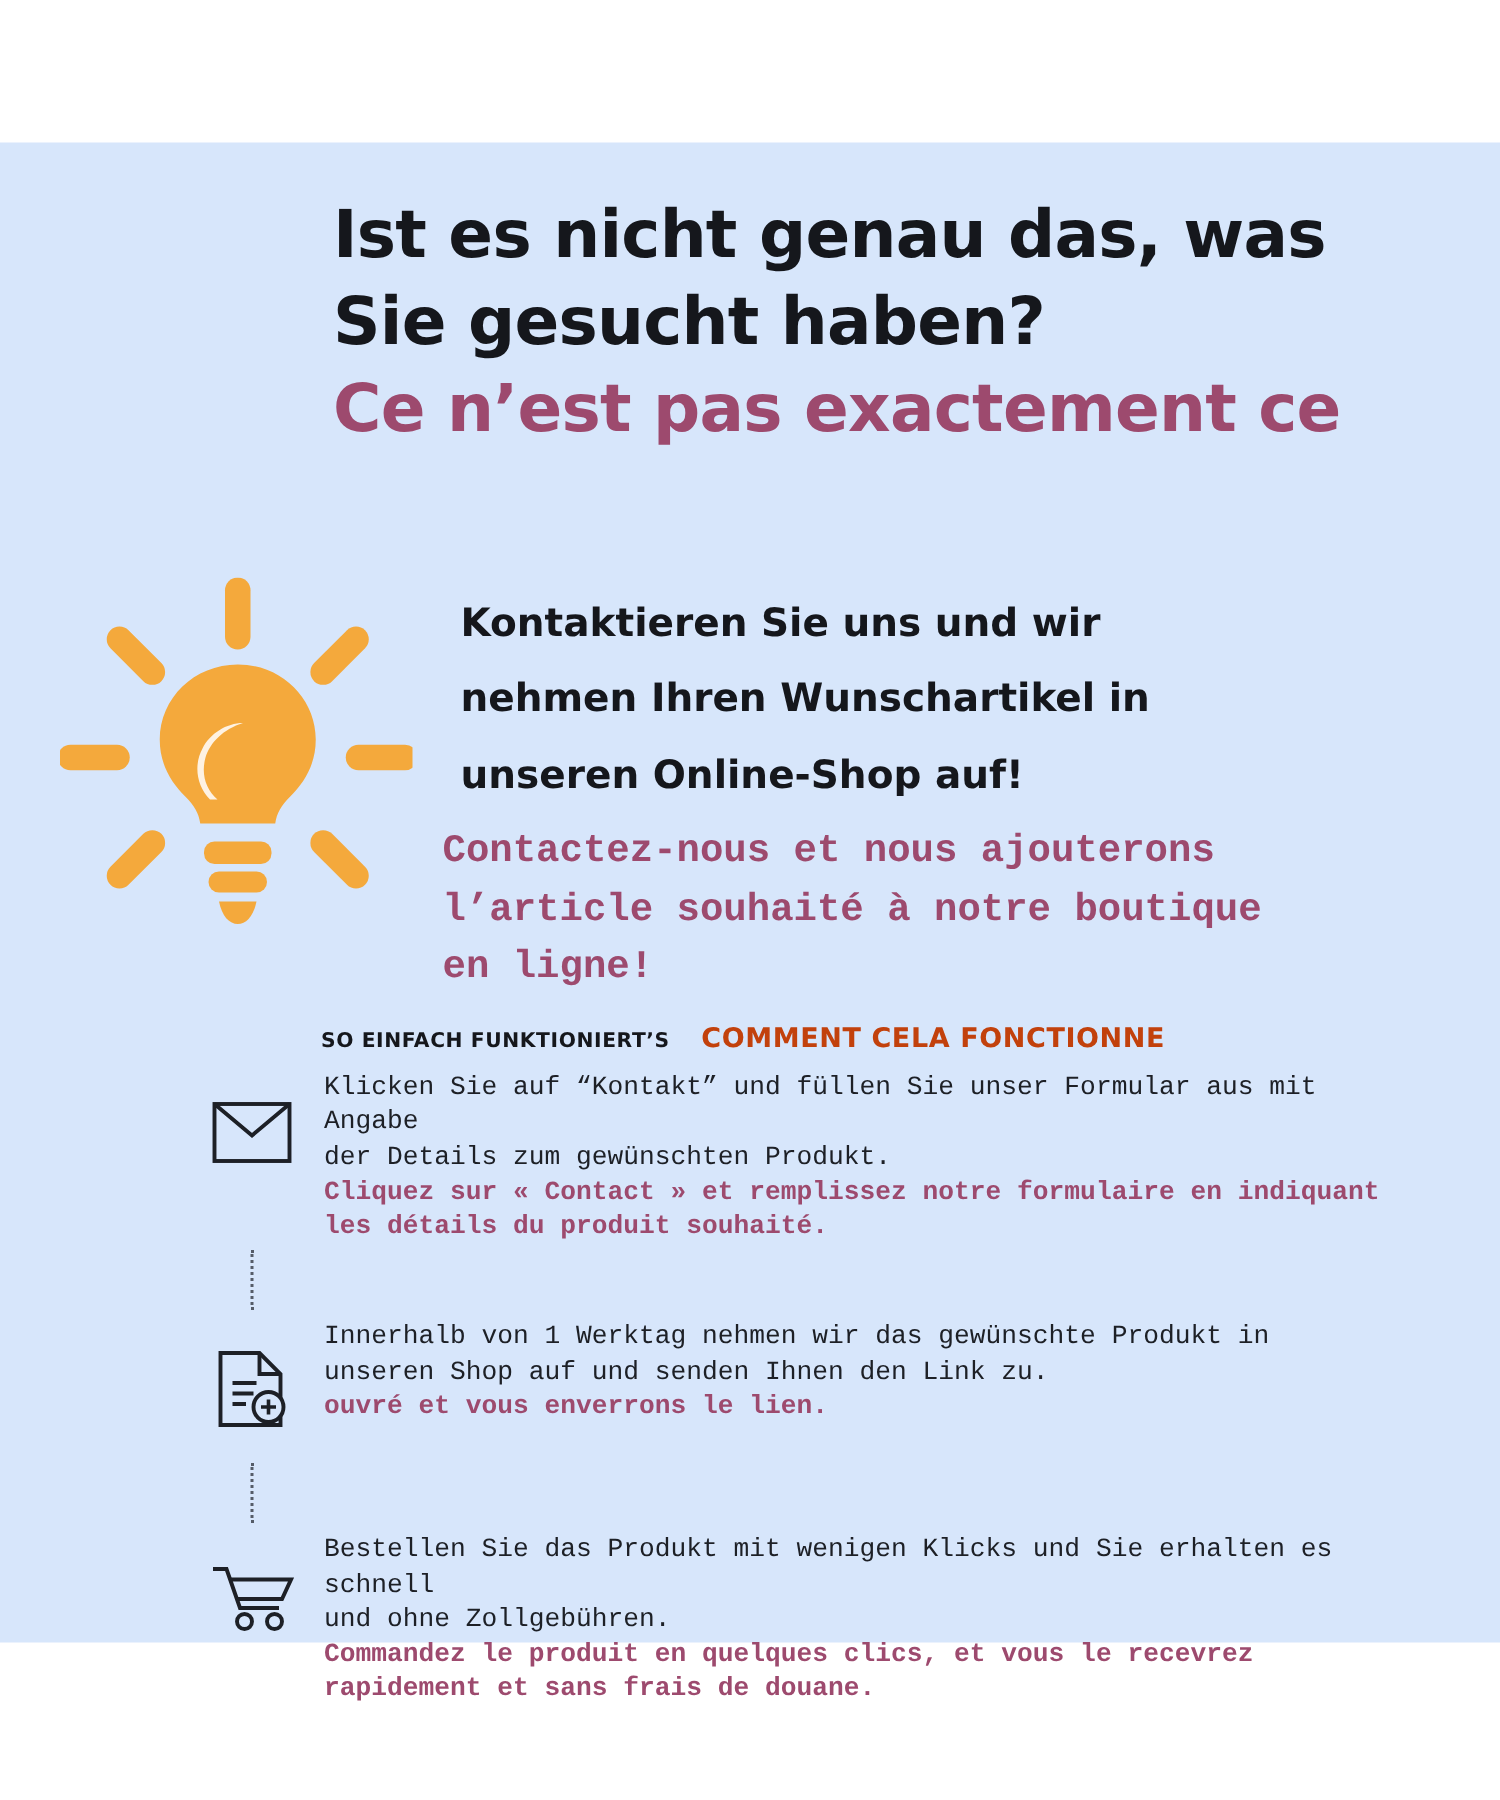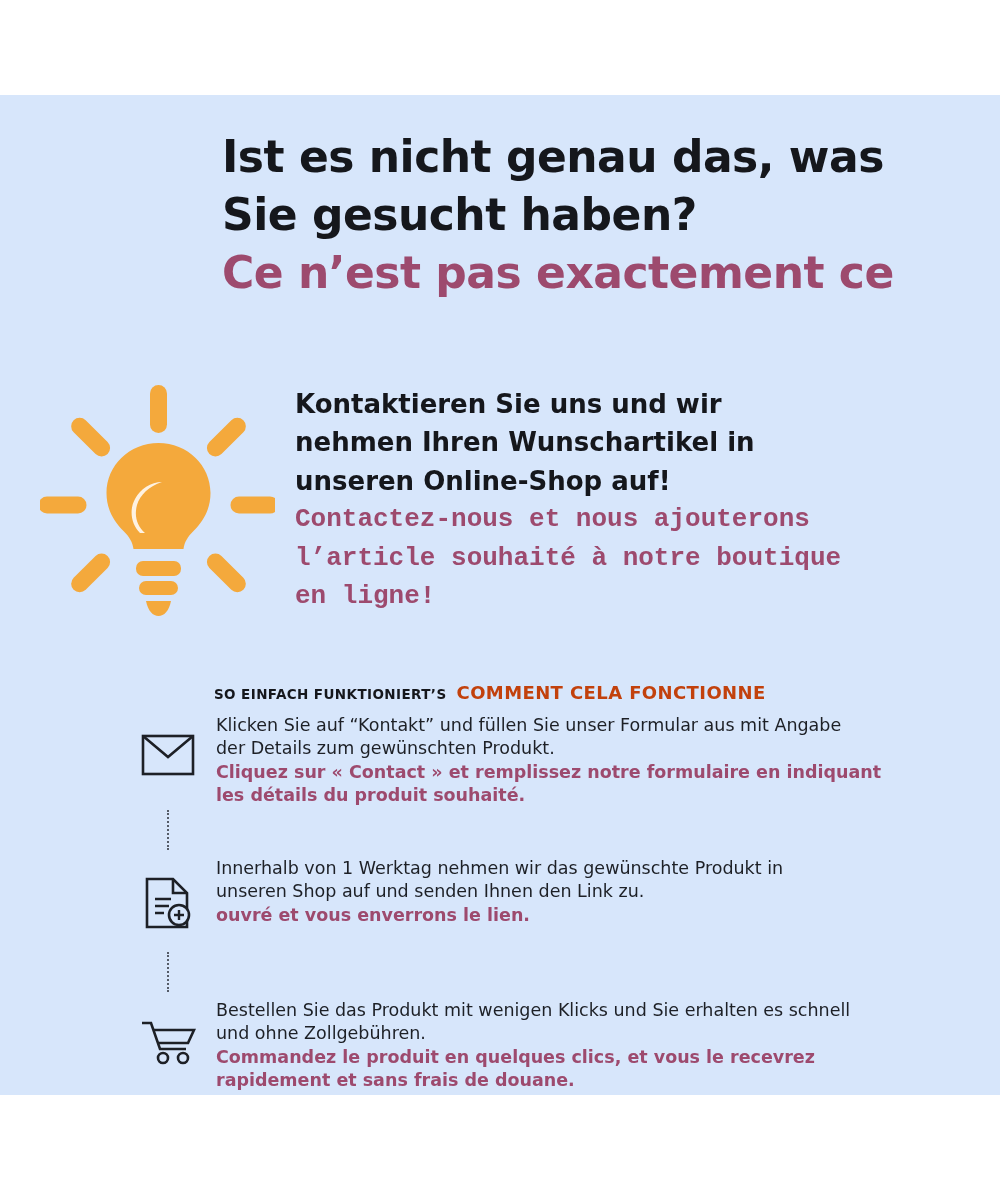--- a/index.html
+++ b/index.html
@@ -70,58 +70,59 @@
     position: absolute;
     left: 295px;
     top: 385px;
     width: 600px;
   }
   .intro .de {
     font-weight: bold;
     font-size: 26px;
     line-height: 1.48;
     color: #15171c;
-    margin: 0;
+    margin: 12px;
   }
   .intro .fr {
     font-weight: bold;
     font-size: 26px;
     line-height: 1.48;
     color: #9d4a6e;
     margin: 0;
     font-family: Liberation Mono, monospace;
   }
 
   
   .steps-head {
     position: absolute;
     left: 214px;
     top: 682px;
     display: flex;
     align-items: baseline;
-    gap: 10px;
+    gap: 21px;
   }
   .steps-head .de {
     font-weight: bold;
     font-size: 13.5px;
     letter-spacing: 0.4px;
     color: #15171c;
   }
   .steps-head .fr {
     font-weight: bold;
     font-size: 18px;
     letter-spacing: 0.4px;
     color: #c2410c;
   }
 
   .steps {
     position: absolute;
     left: 120px;
     top: 710px;
     width: 820px;
+    font-family: Liberation Mono, monospace;
   }
   .step {
     position: relative;
     display: flex;
     align-items: flex-start;
     min-height: 96px;
   }
   .step-icon {
     width: 96px;
     flex: 0 0 96px;

